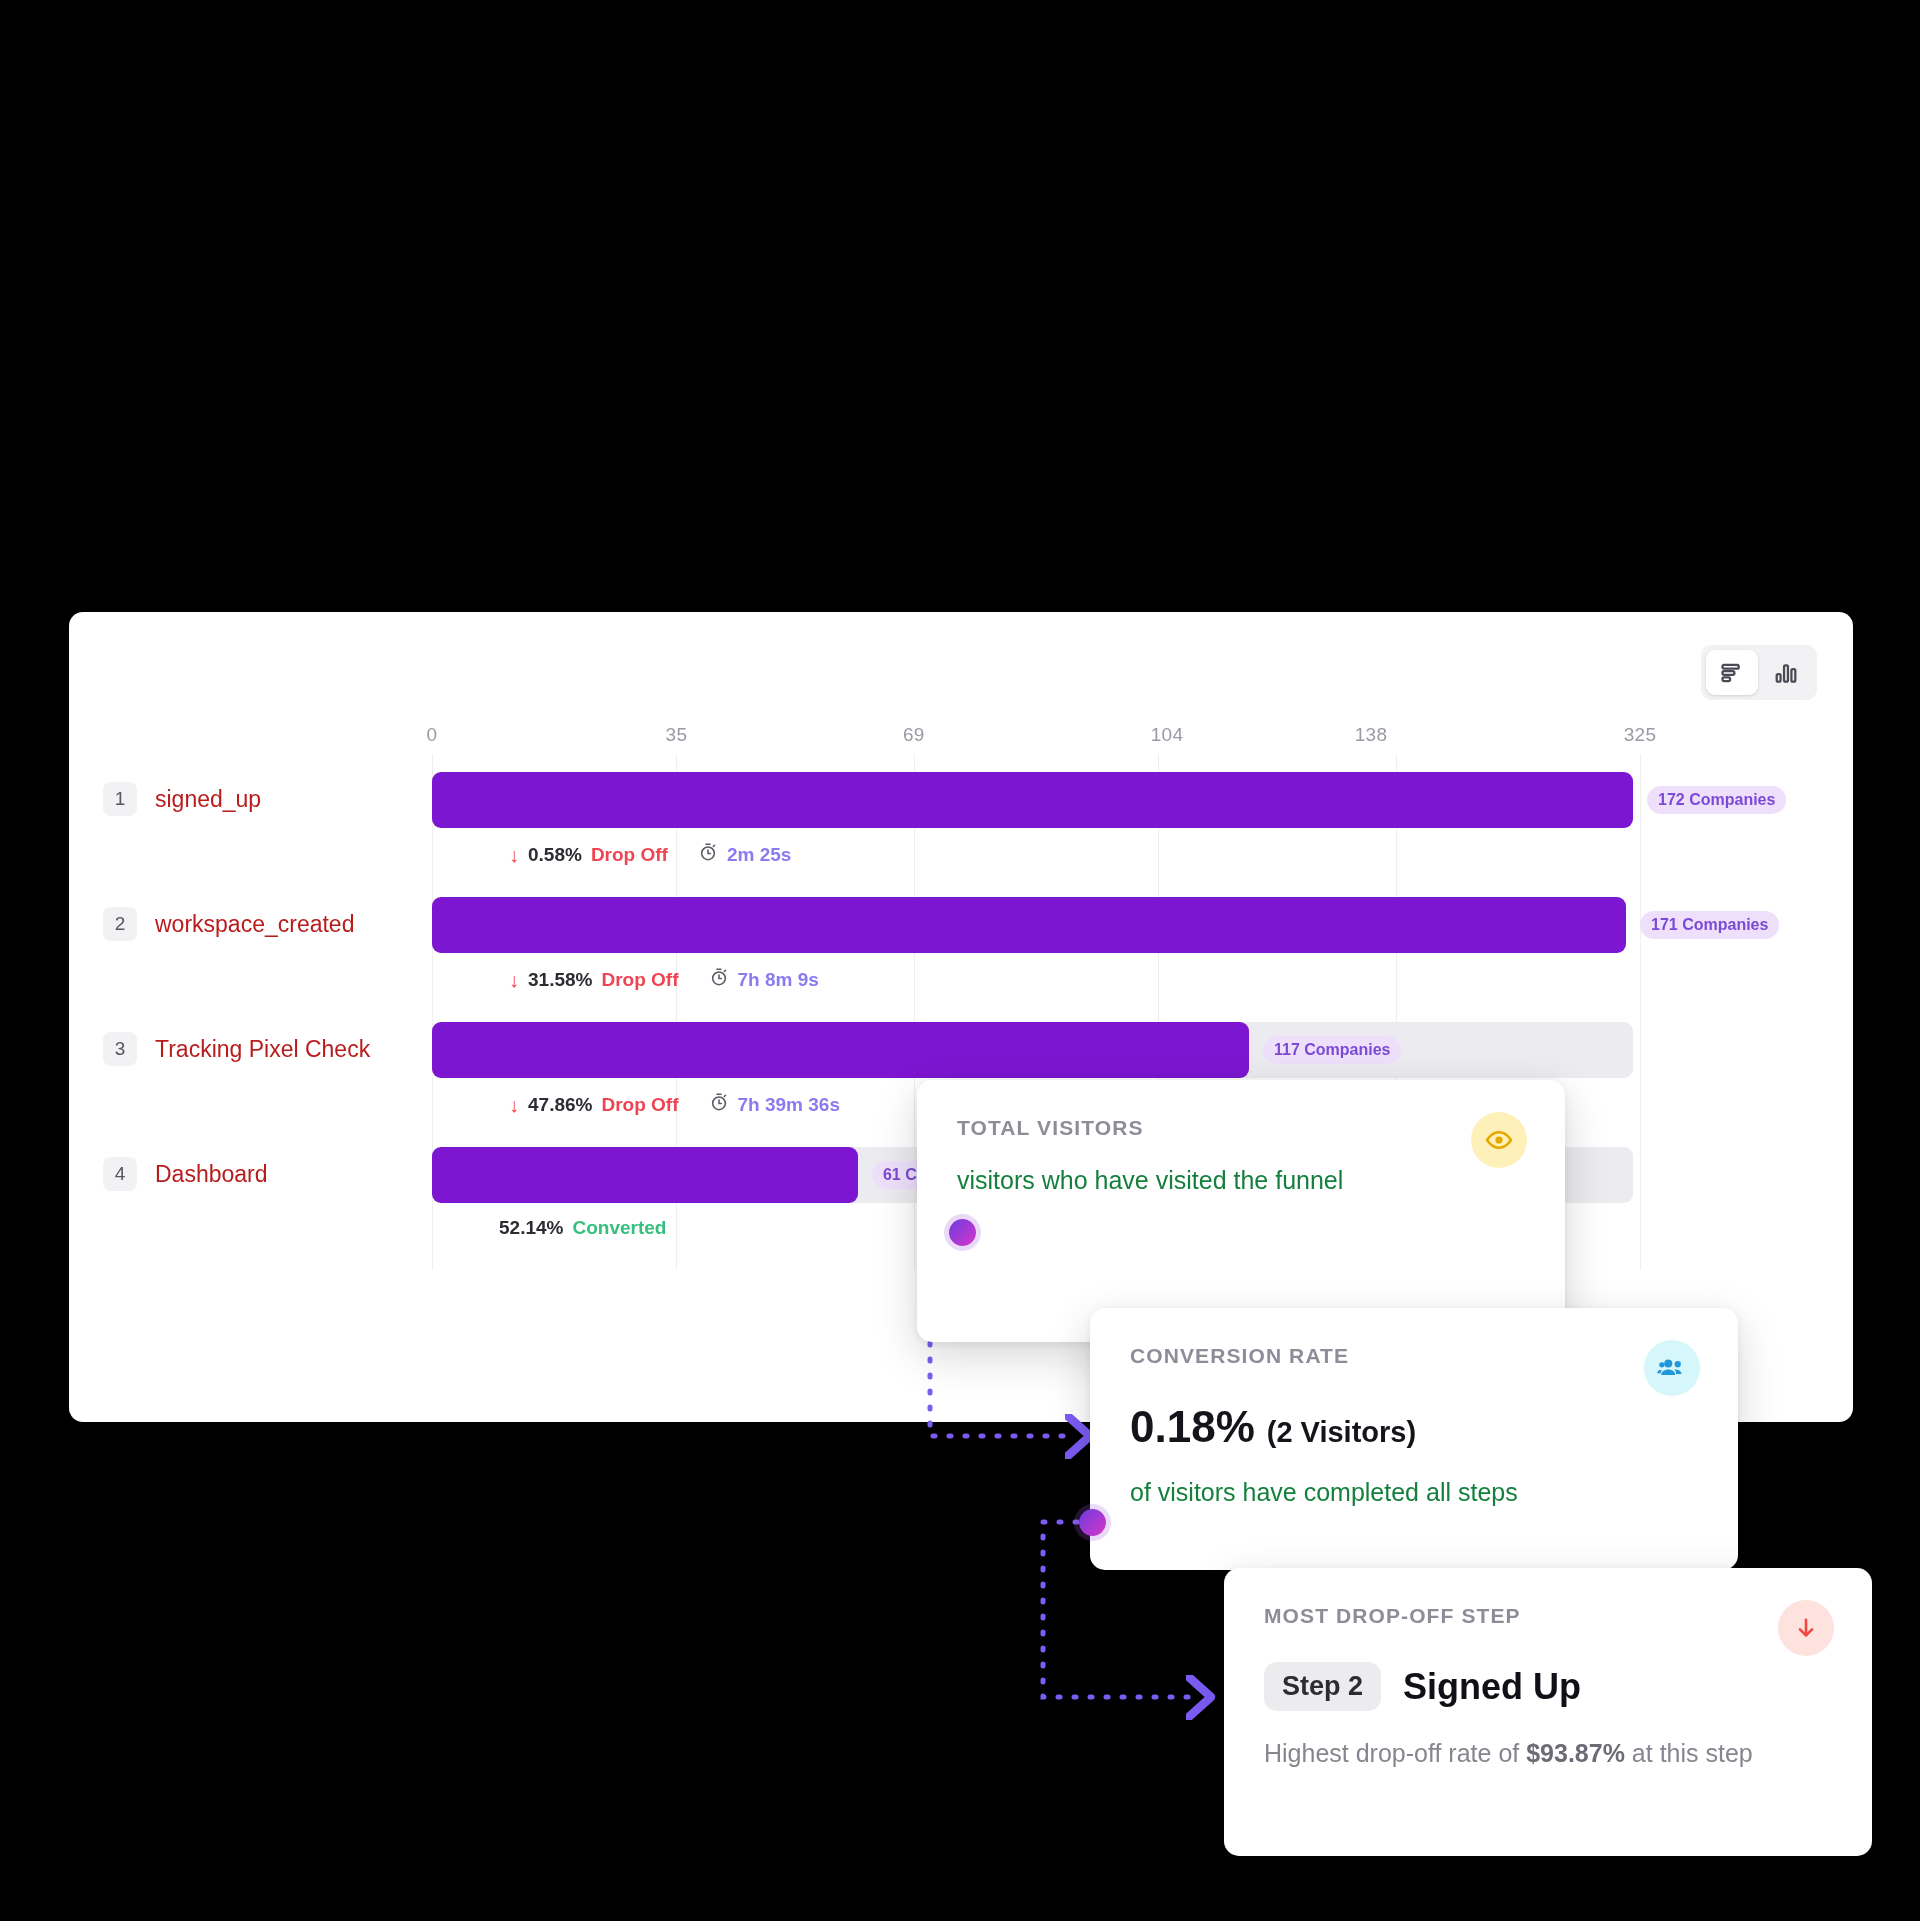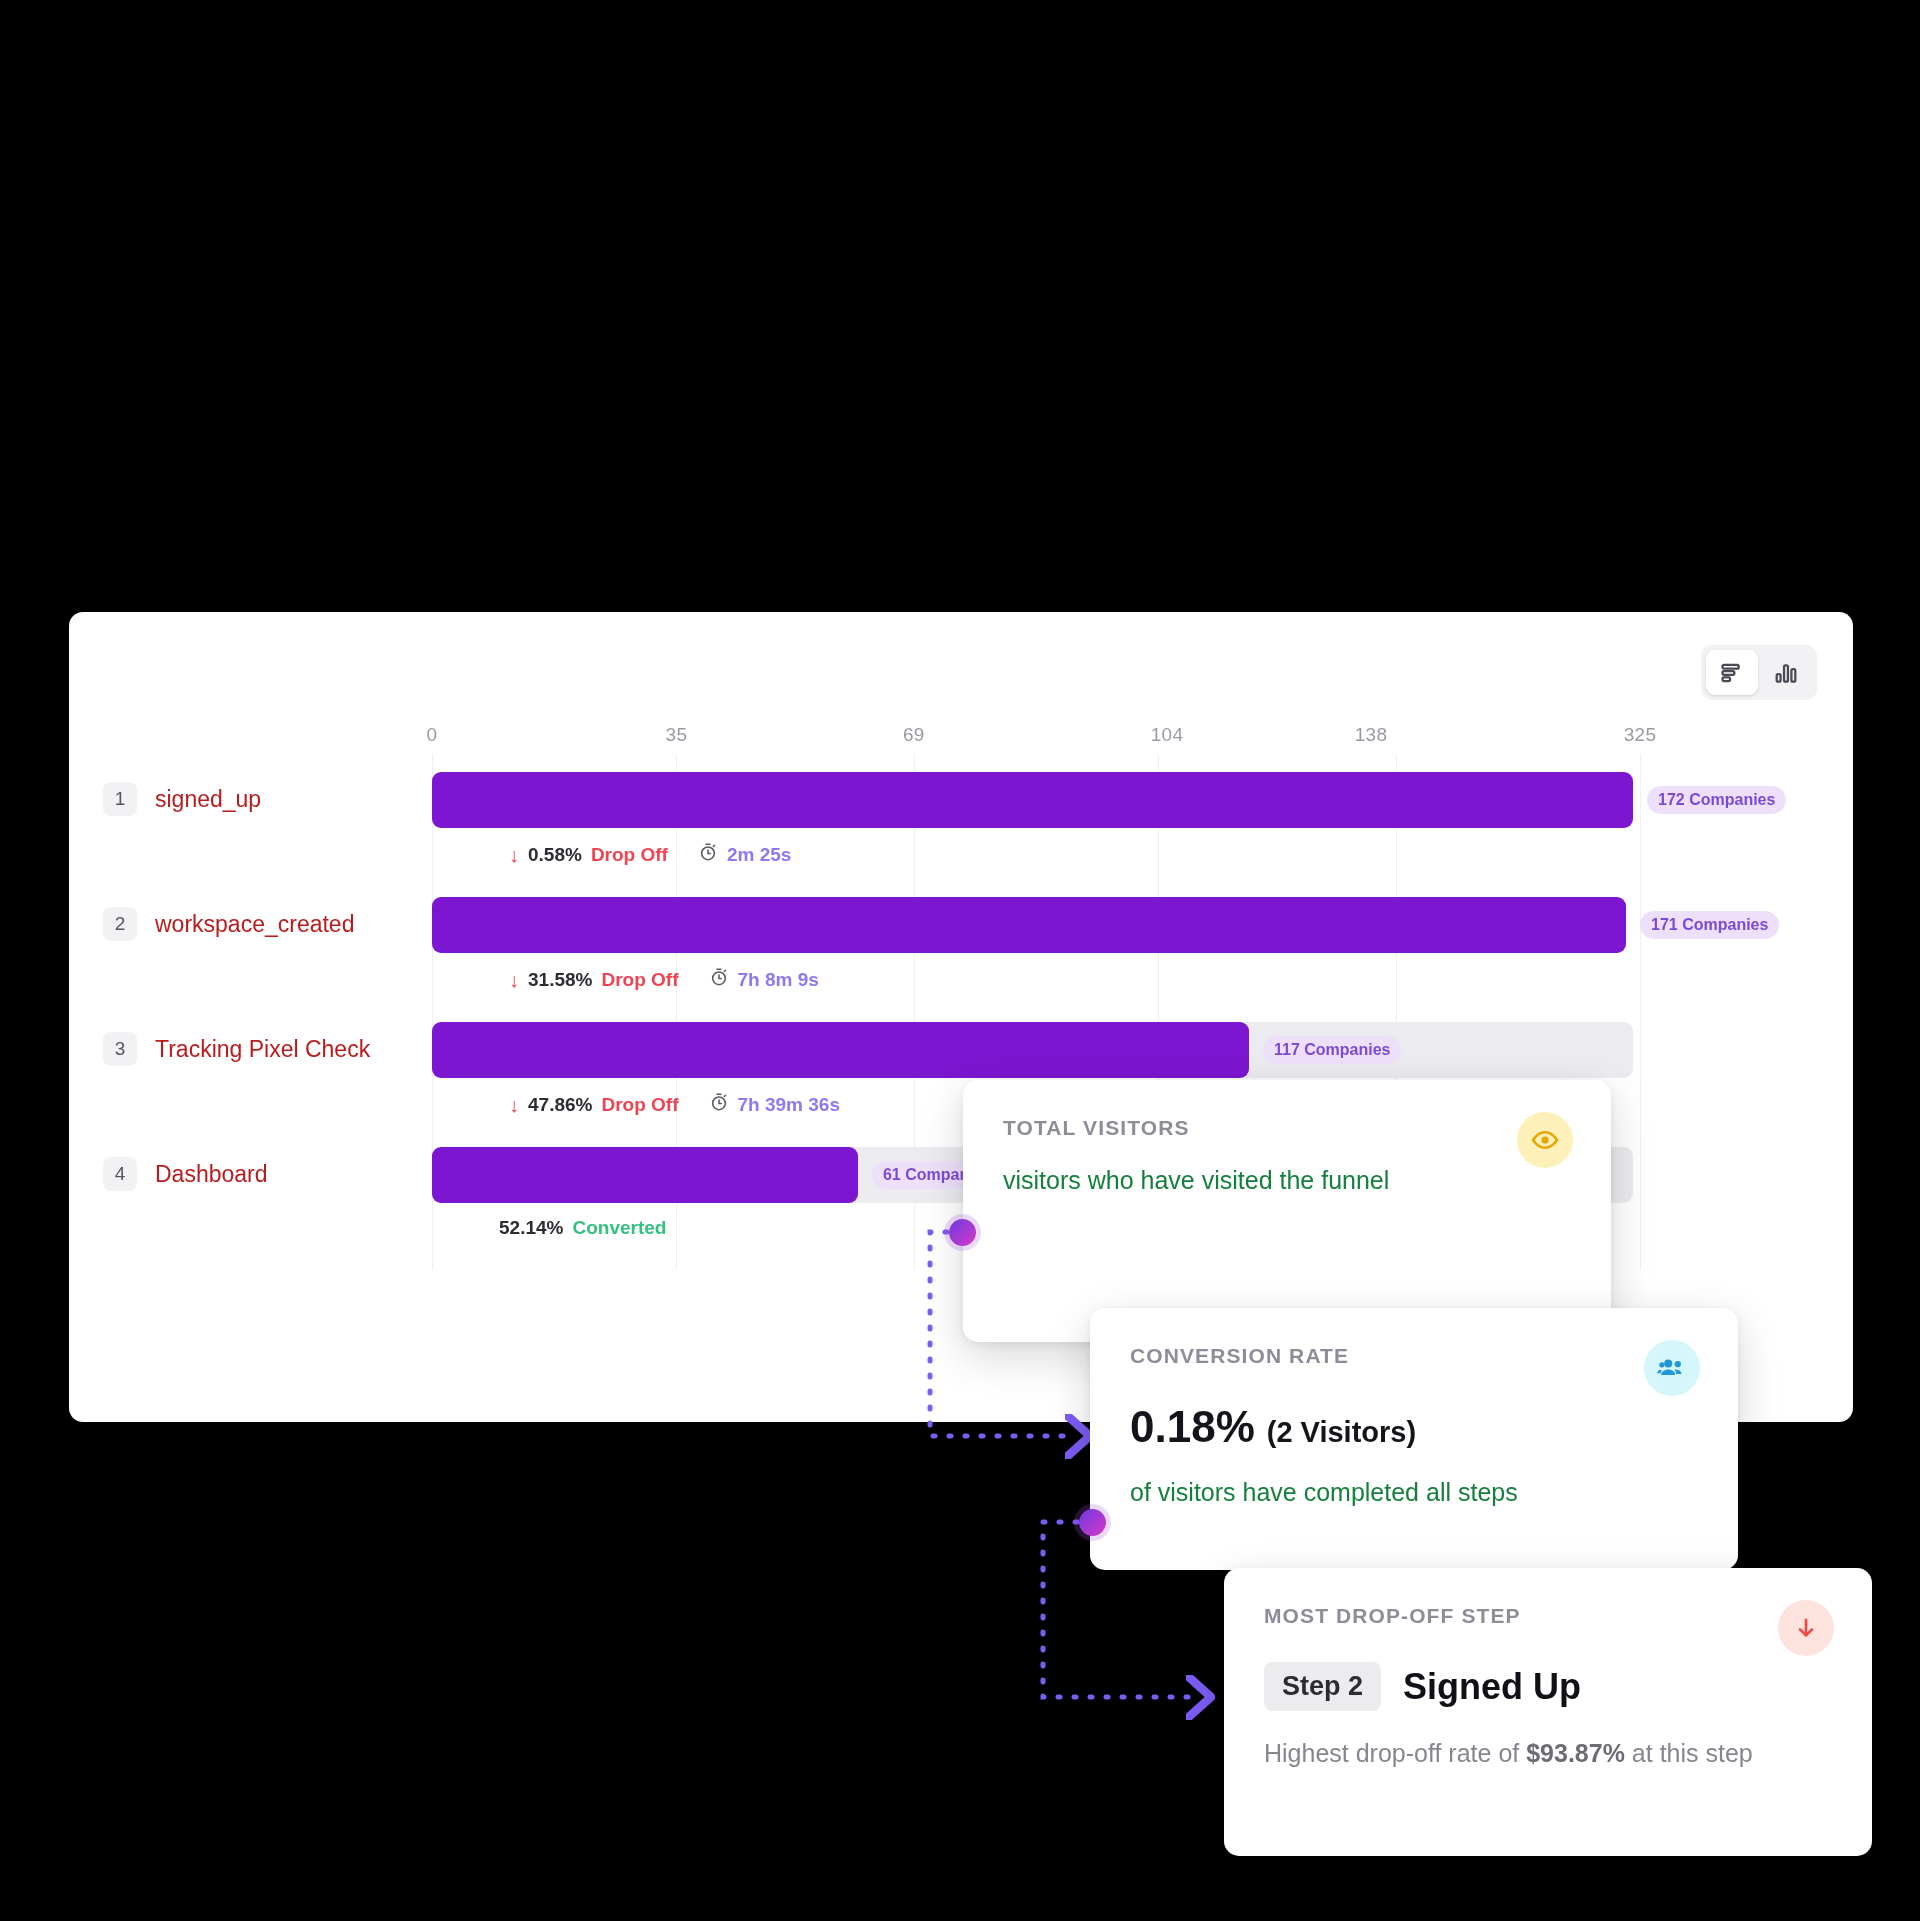--- a/index.html
+++ b/index.html
@@ -123,21 +123,21 @@
     margin-top: 34px;
     font-size: 44px; font-weight: bold; color: #14141a;
     display: flex; align-items: baseline; gap: 12px;
   }
   .card-value .sub { font-size: 29px; font-weight: bold; color:#14141a; }
   .card-desc { margin-top: 26px; font-size: 25px; color: #15803d; }
 
   .step-chip {
     background:#ececee; color:#2c2c33;
     font-size:27px; font-weight:bold;
-    padding:9px 18px; border-radius:8px;
+    padding:9px 18px; border-radius:13px;
   }
   .step-title { font-size:36px; font-weight:bold; color:#101016; }
   .drop-note { margin-top: 28px; font-size:25px; color:#86868f; }
   .drop-note b { color:#6c6c76; }
 
   .node-dot {
     position:absolute; width:27px; height:27px; border-radius:50%;
     background: linear-gradient(135deg, #6d3ce0 0%, #d736c8 100%);
     box-shadow: 0 0 0 5px rgba(160,80,220,.22);
   }
@@ -279,21 +279,21 @@
   <svg class="connectors">
     <defs>
       <marker id="arw" markerWidth="9" markerHeight="9" refX="2" refY="4.5" orient="auto">
         <path d="M0,0 L5,4.5 L0,9" fill="none" stroke="#7c5cf5" stroke-width="1.7" stroke-linecap="round" stroke-linejoin="round"></path>
       </marker>
     </defs>
     <path d="M963,1232 L930,1232 L930,1436 L1075,1436" fill="none" stroke="#7c5cf5" stroke-width="5" stroke-dasharray="2 14" stroke-linecap="round" marker-end="url(#arw)"></path>
     <path d="M1093,1522 L1043,1522 L1043,1697 L1196,1697" fill="none" stroke="#7c5cf5" stroke-width="5" stroke-dasharray="2 14" stroke-linecap="round" marker-end="url(#arw)"></path>
   </svg>
 
-  <div class="card" id="card-0" style="left:963px; top:1080px; width:648px; height:262px;">
+  <div class="card" id="card-0" style="left:917px; top:1080px; width:648px; height:262px;">
     <div class="card-label">TOTAL VISITORS</div>
     <div class="card-icon icon-eye">
       <svg width="28" height="28" viewBox="0 0 24 24" fill="none" stroke="#e6a800" stroke-width="2.2">
         <path d="M1.8 12S5.5 5.4 12 5.4 22.2 12 22.2 12 18.5 18.6 12 18.6 1.8 12 1.8 12Z"></path>
         <circle cx="12" cy="12" r="3.1" fill="#e6a800" stroke="none"></circle>
       </svg>
     </div>
     <div class="card-desc">visitors who have visited the funnel</div>
   </div>
   <div class="node-dot" style="left:949px; top:1219px;"></div>

